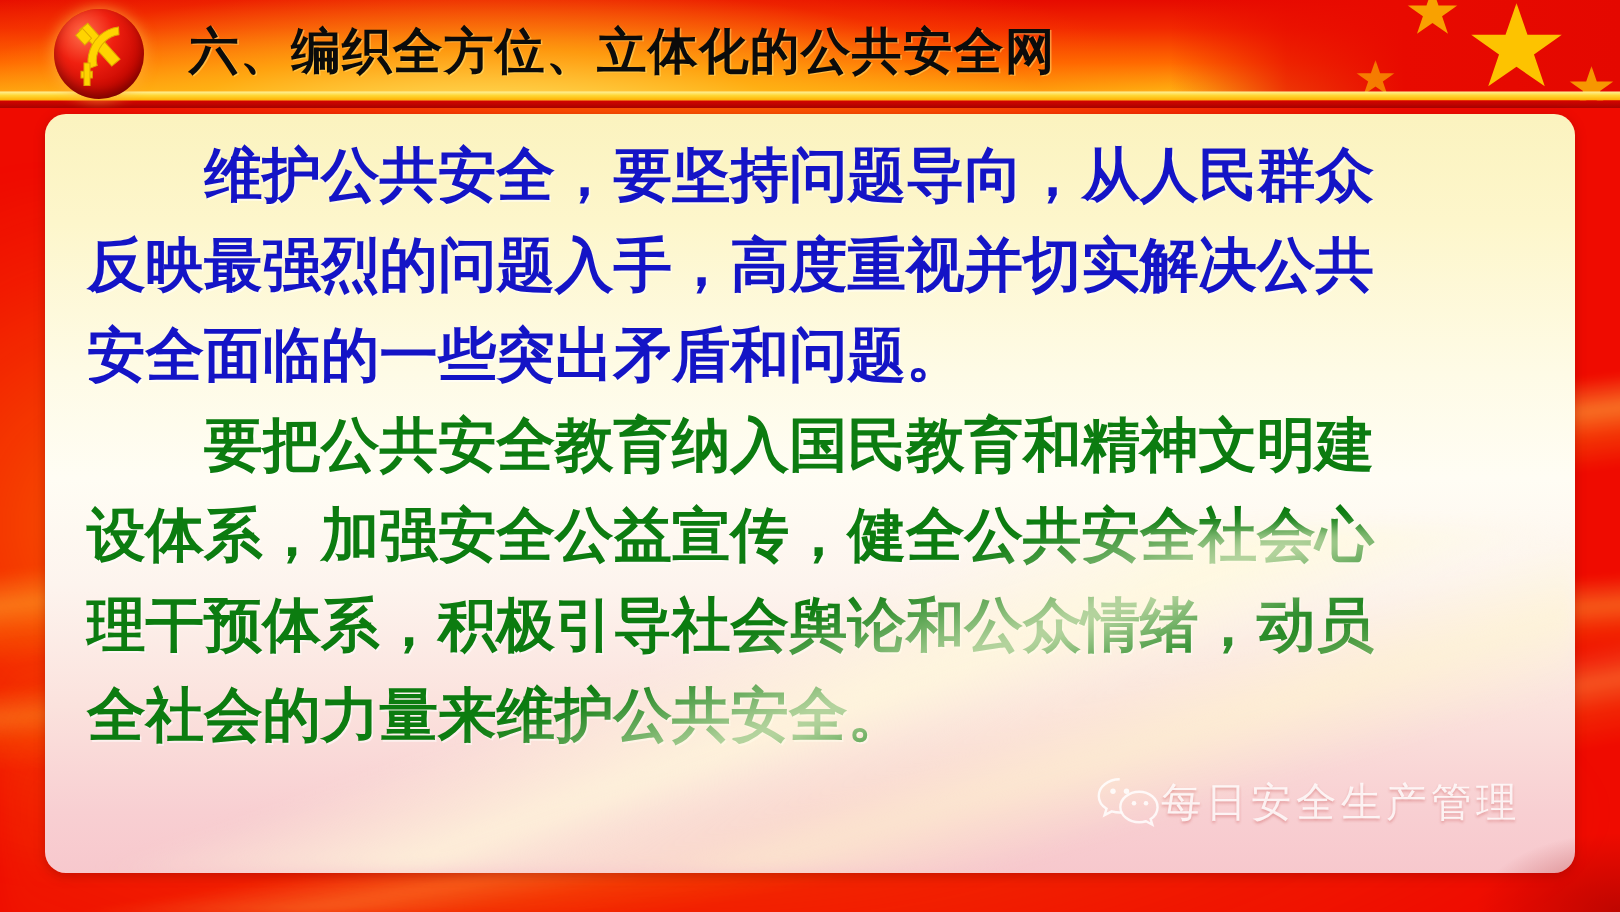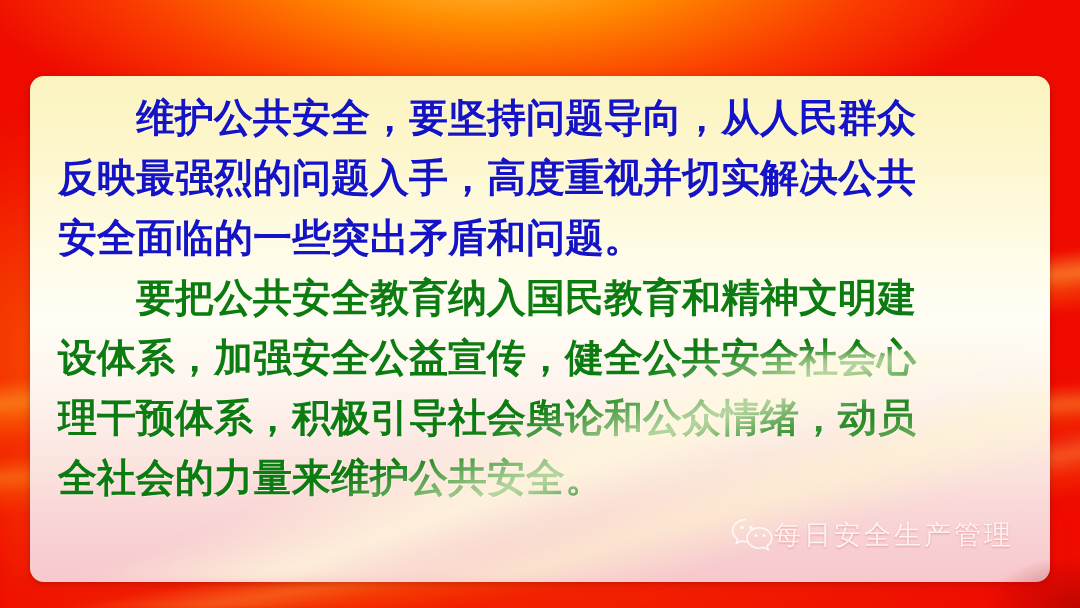--- a/index.html
+++ b/index.html
@@ -221,20 +221,45 @@
 </head>
 <body>
 
 <div id="slide">
 
   <div class="bg-base"></div>
   <div class="bg-rays"></div>
   <div class="bg-glow-left"></div>
   <div class="bg-glow-bottom"></div>
 
+  <div class="header">
+    <div class="header-grad"></div>
+    <div class="header-flag">
+      <div class="star star-1"></div>
+      <div class="star star-2"></div>
+      <div class="star star-3"></div>
+      <div class="star star-4"></div>
+    </div>
+    <div class="header-goldbar"></div>
+    <div class="header-redline"></div>
+
+    <div class="emblem">
+      <svg width="60" height="60" viewBox="0 0 60 60" aria-hidden="true">
+        <g fill="#ffd400" stroke="#e0a800" stroke-width="0.7">
+          <path d="M17 14 L22.5 9.5 L44 33.5 L38.5 38 Z"></path>
+          <path d="M14.5 17.5 L19 13 L25 19.5 L20.5 24 Z"></path>
+          <path d="M43 12 C33 13 25 21 23 31 C22.4 34 22.6 37 23.6 39.6 L28.8 37.6 C28.1 35.8 28 33.7 28.4 31.6 C30 24 36 18 43.3 17.1 Z"></path>
+          <path d="M18 41.5 L25.5 41.5 L25.5 46 L18 46 Z"></path>
+          <path d="M20 36 L24 36 L24 51 L20 51 Z"></path>
+        </g>
+      </svg>
+    </div>
+
+    <div class="title">六、编织全方位、立体化的公共安全网</div>
+  </div>
 
   <div class="panel">
     <div class="body-text">
       <p class="para para-blue">维护公共安全，要坚持问题导向，从人民群众反映最强烈的问题入手，高度重视并切实解决公共安全面临的一些突出矛盾和问题。</p>
       <p class="para para-green">要把公共安全教育纳入国民教育和精神文明建设体系，加强安全公益宣传，健全公共安全社会心理干预体系，积极引导社会舆论和公众情绪，动员全社会的力量来维护公共安全。</p>
     </div>
     <div class="panel-sheen"></div>
 
     <div class="watermark">
       <svg class="wechat-icon" viewBox="0 0 44 38">

